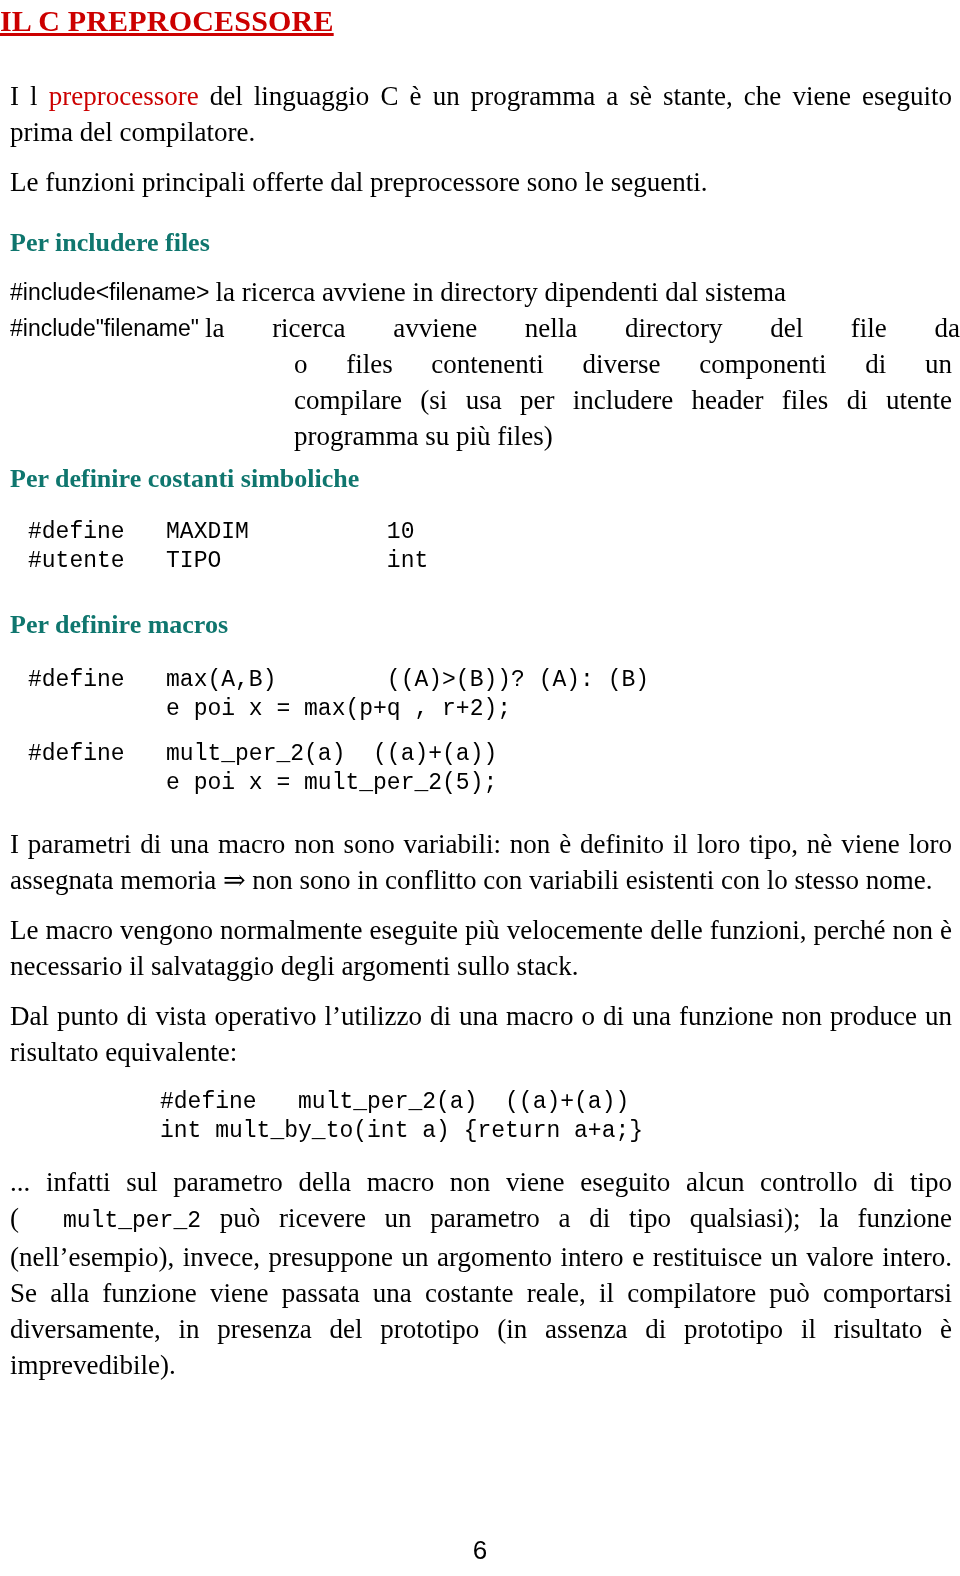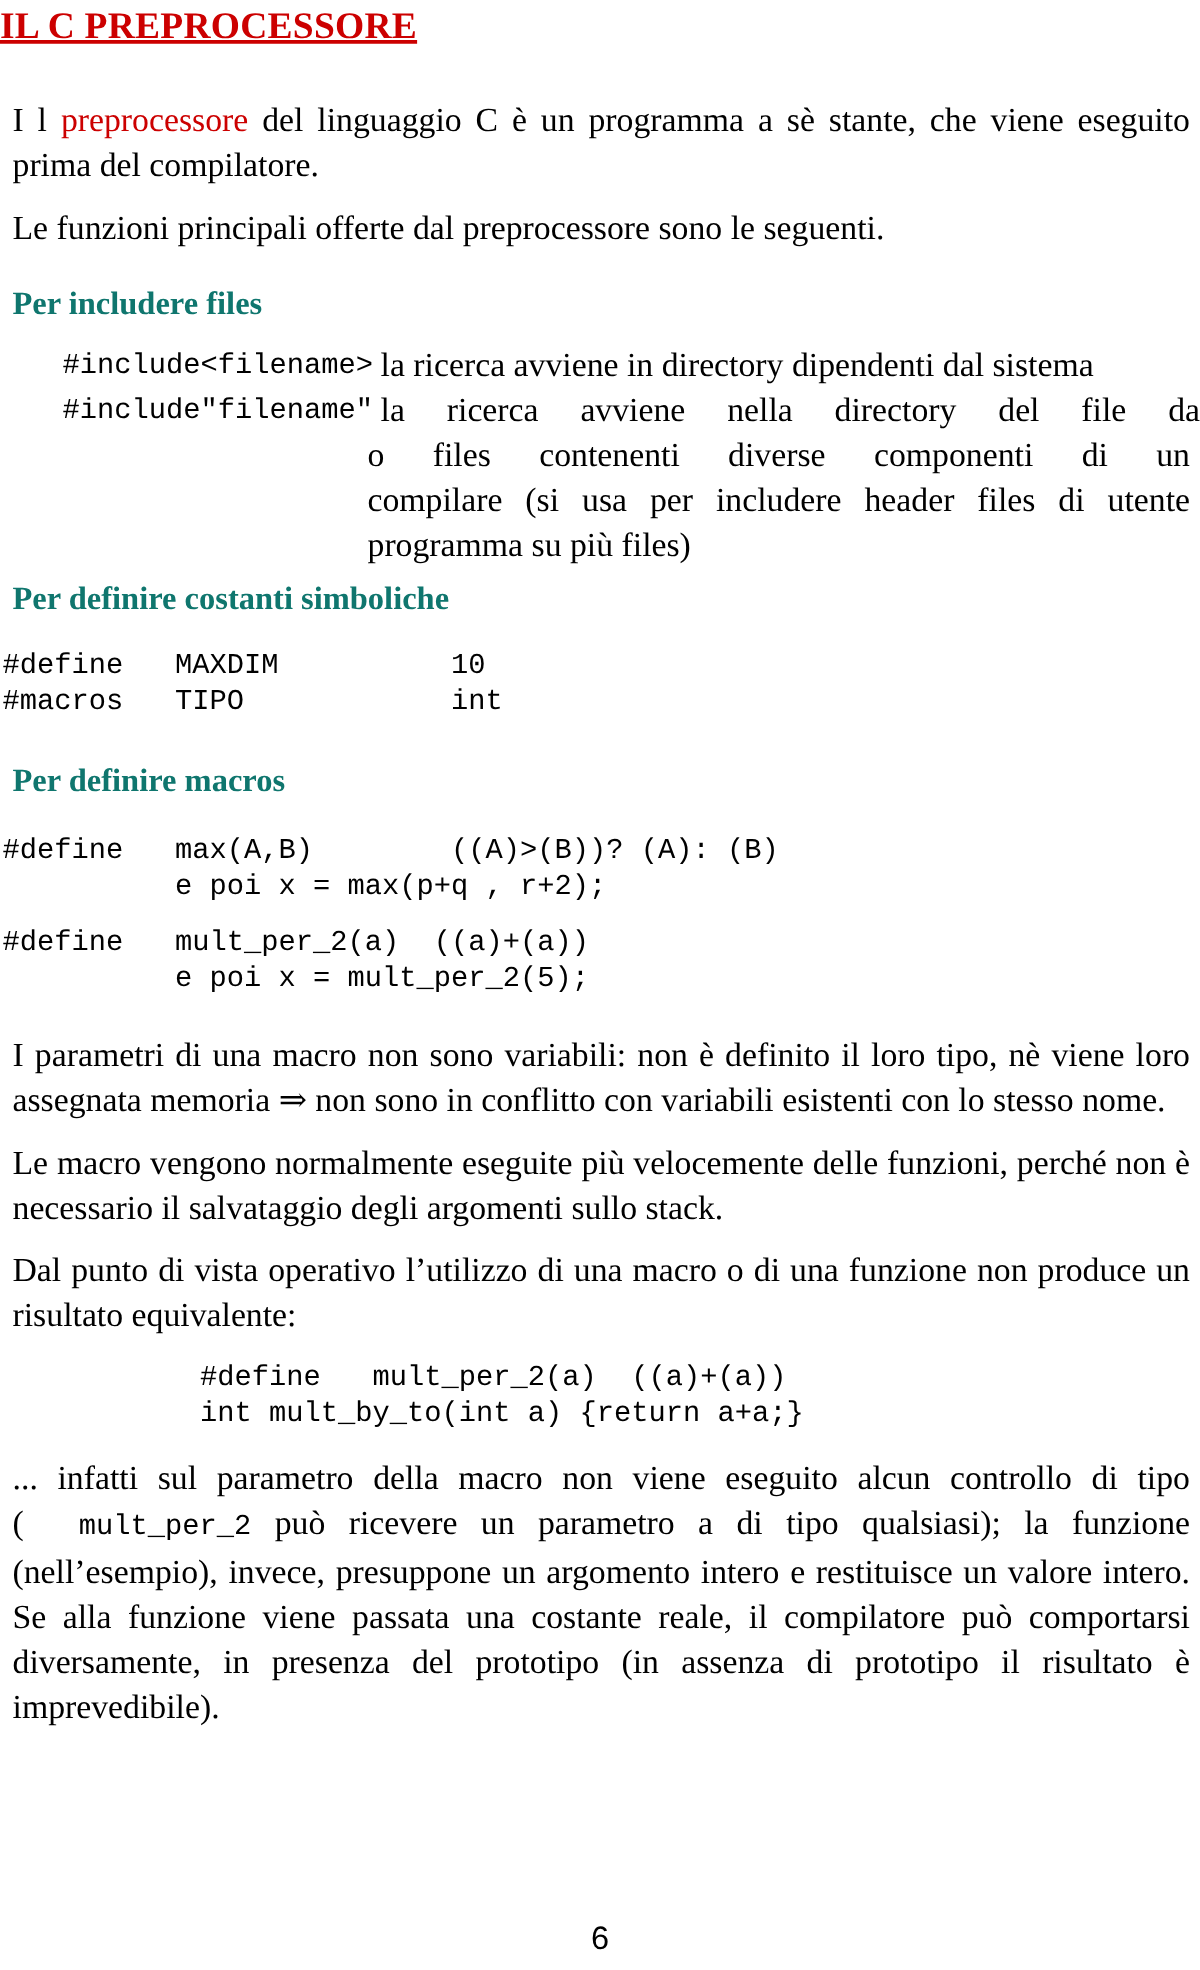--- a/index.html
+++ b/index.html
@@ -59,39 +59,38 @@
 
   
   .mono {
     font-family: "Liberation Mono", "DejaVu Sans Mono", monospace;
     font-size: 23px;
     line-height: 29px;
     white-space: pre;
     letter-spacing: 0px;
   }
   .code-block {
-    margin-left: 2px;
+    margin-left: 28px;
   }
   .code-block.indented {
     margin-left: 160px;
   }
 
   
   .include-row {
     display: flex;
     align-items: flex-start;
     margin-left: 10px;
   }
   .include-key {
     flex: 0 0 auto;
-    font-family: Liberation Mono, monospace;
+    font-family: Liberation Sans, sans-serif;
     font-size: 23px;
     line-height: 36px;
     white-space: pre;
-    margin-left: 40px;
   }
   .include-desc {
     flex: 1 1 auto;
     font-size: 27px;
     line-height: 36px;
     text-align: justify;
     text-align-last: left;
     padding-left: 6px;
   }
   .include-desc.just-all { text-align: justify; }
@@ -171,21 +170,21 @@
   </div>
 
   <div class="vgap-10"></div>
 
   <div class="section-head">Per definire  costanti simboliche</div>
 
   <div class="vgap-24"></div>
 
   <div class="code-block">
     <div class="mono">#define   MAXDIM          10</div>
-    <div class="mono">#macros   TIPO            int</div>
+    <div class="mono">#utente   TIPO            int</div>
   </div>
 
   <div class="vgap-34"></div>
 
   <div class="section-head">Per definire macros</div>
 
   <div class="vgap-10"></div>
 
 
   <div class="vgap-16"></div>

